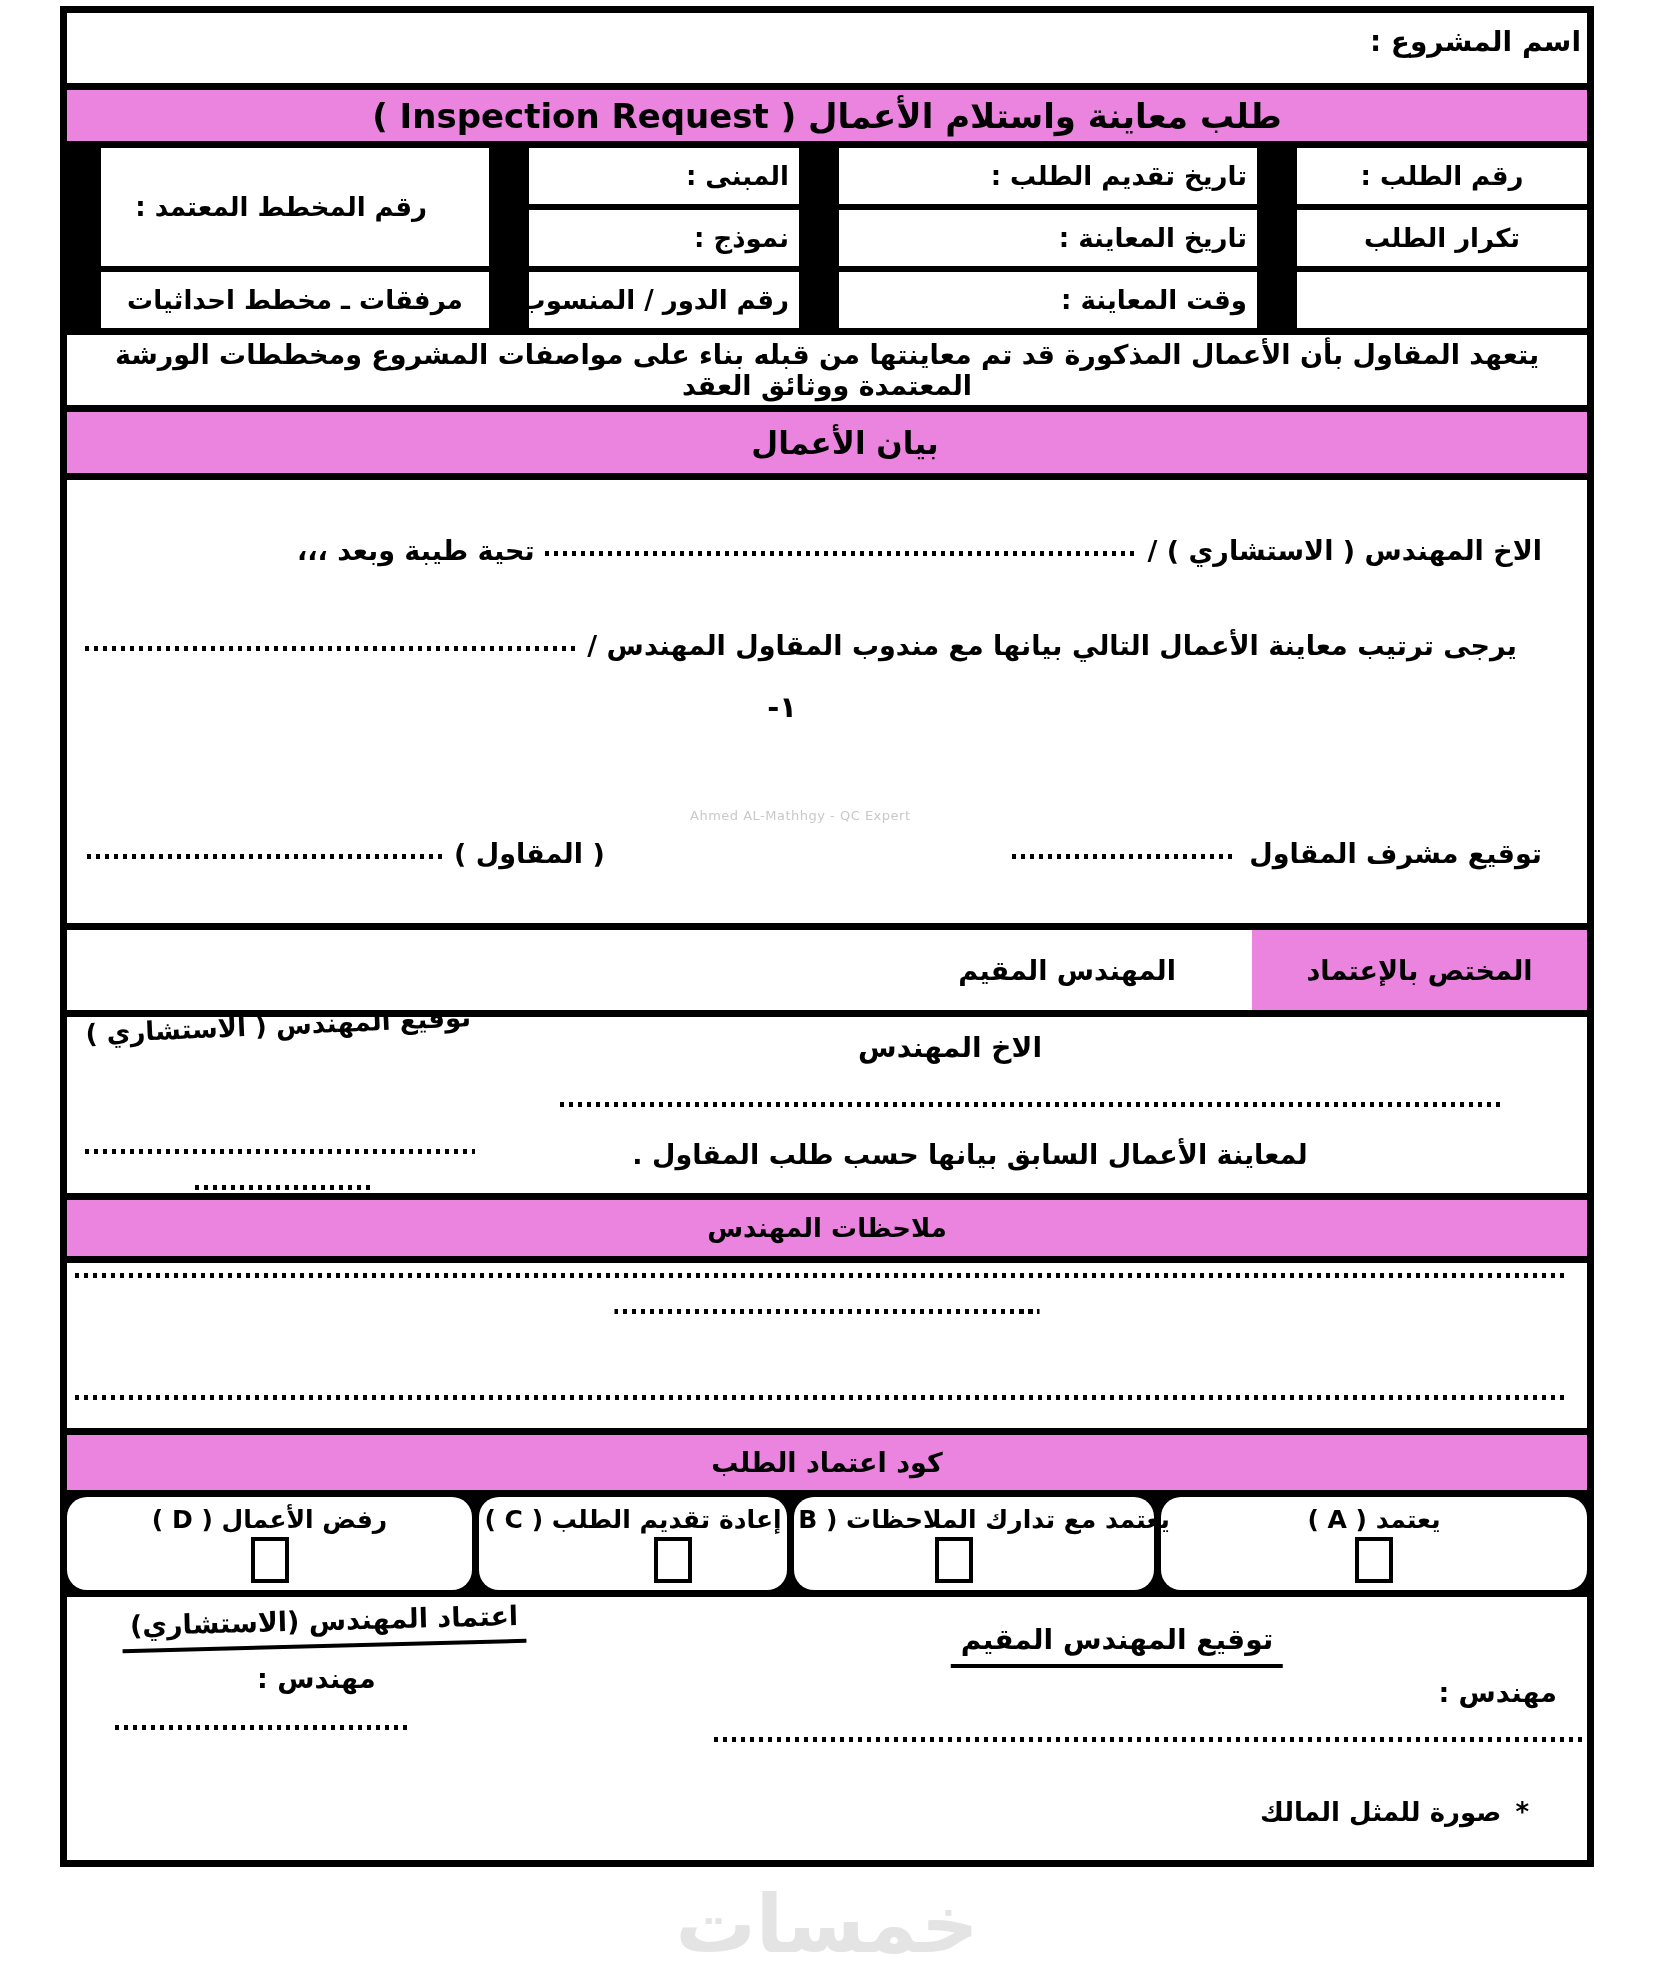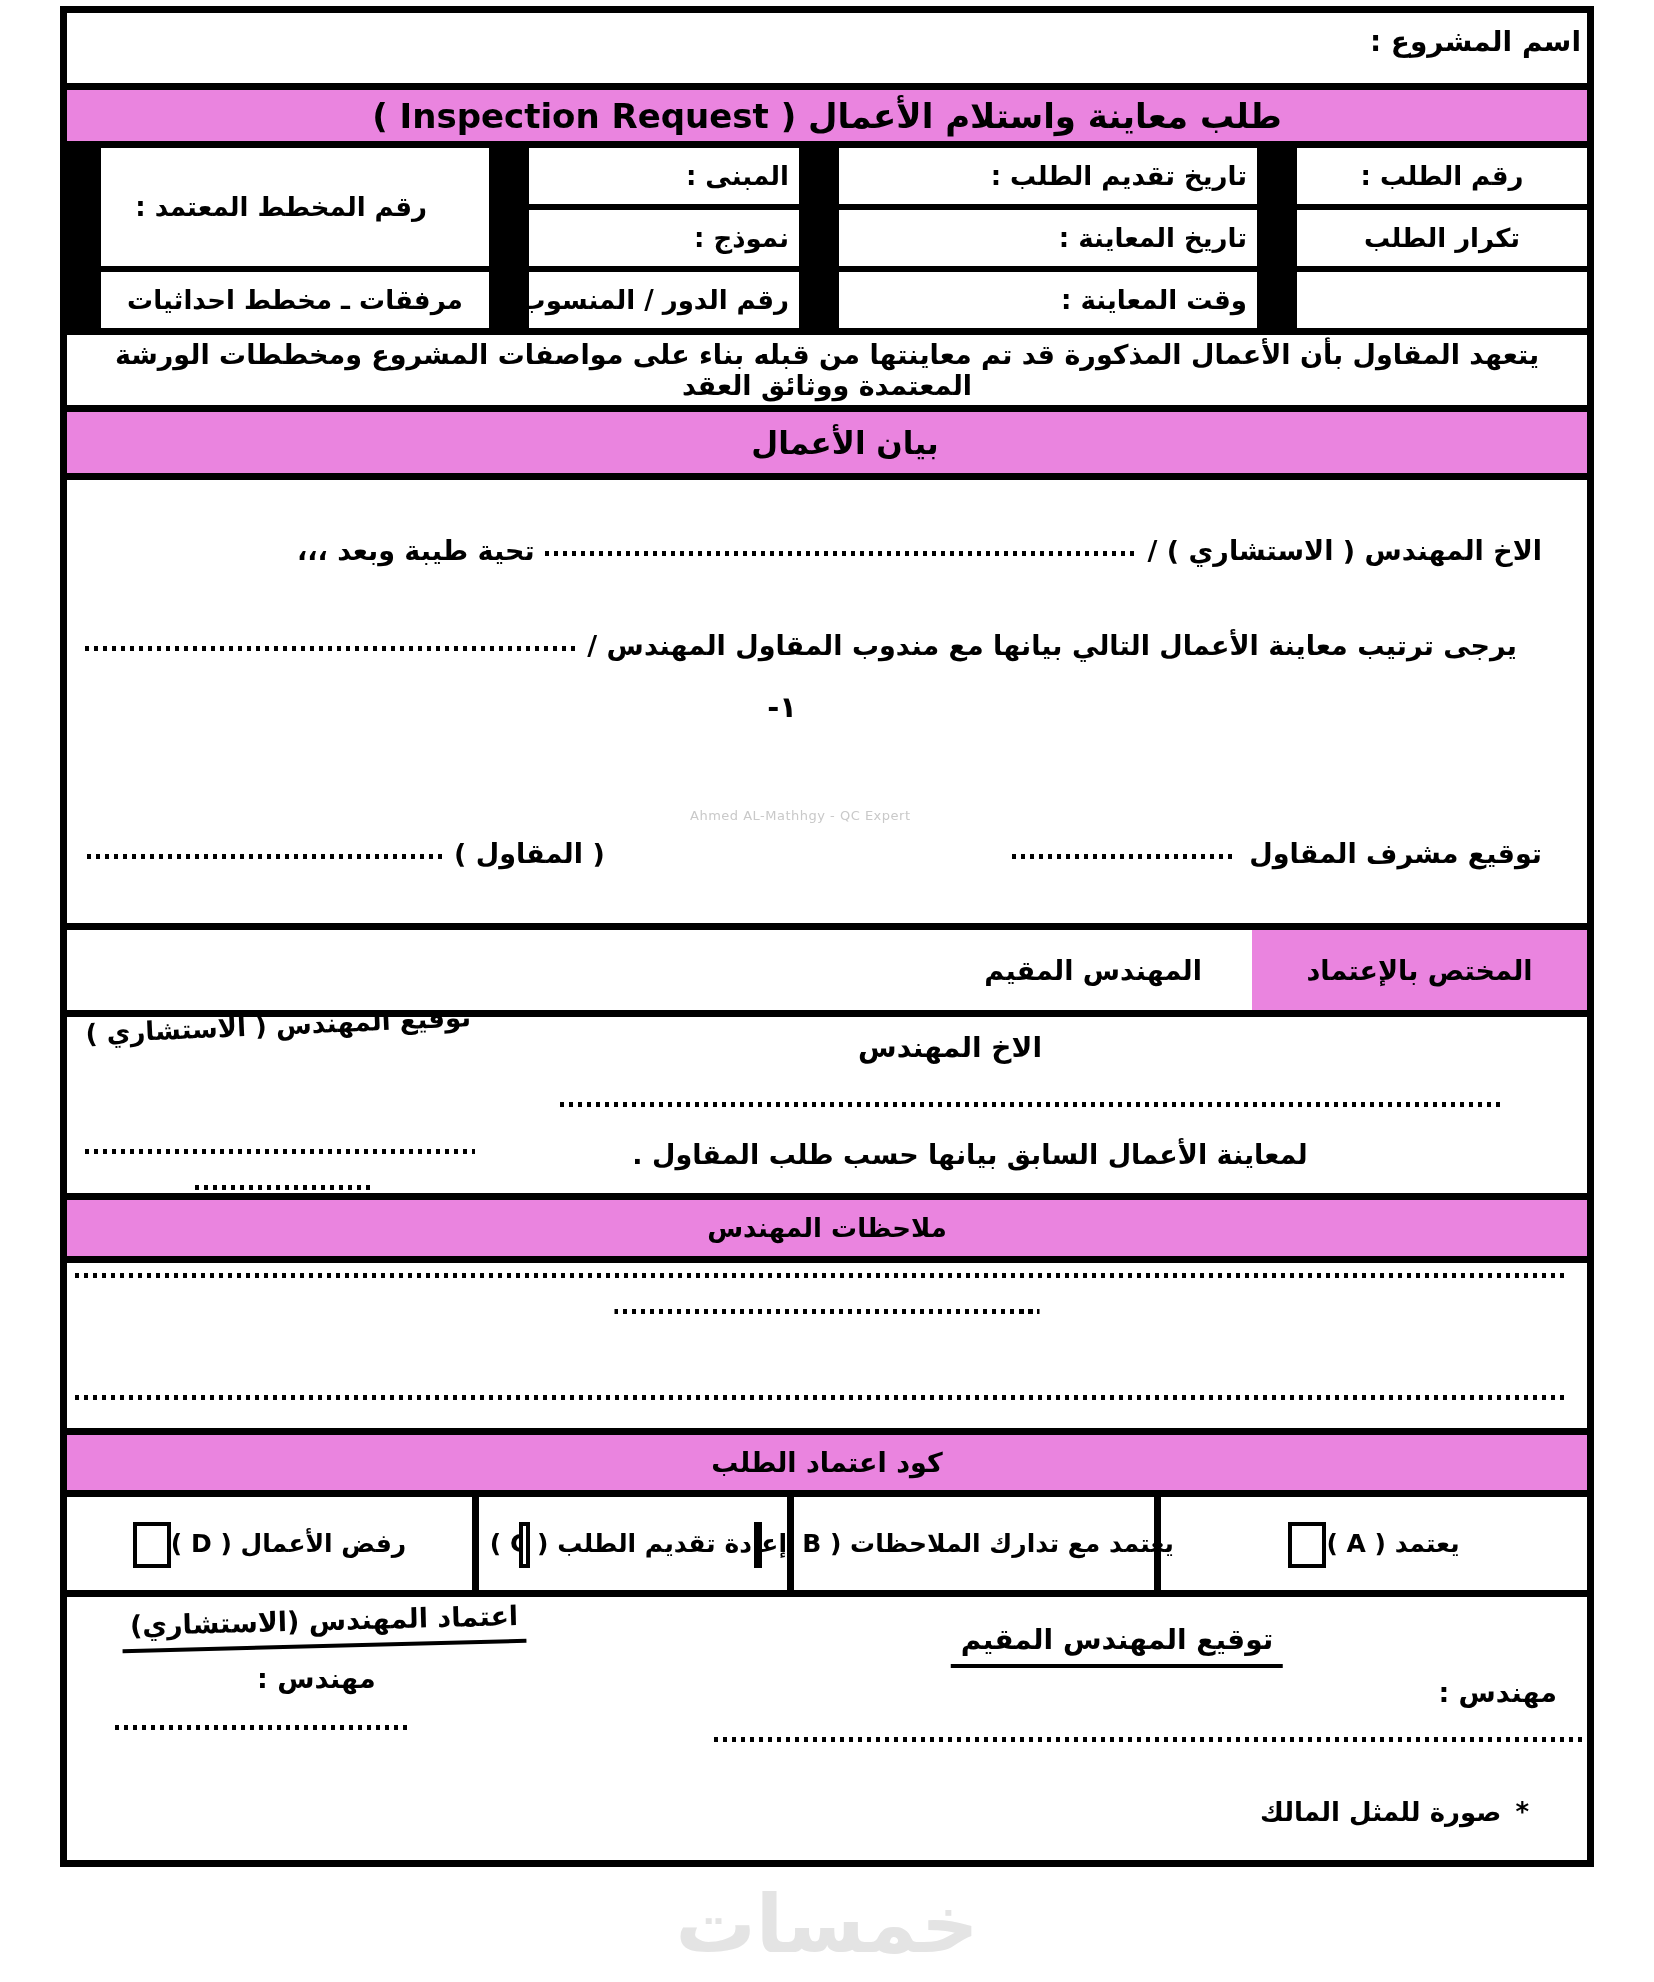--- a/index.html
+++ b/index.html
@@ -61,41 +61,41 @@
     background:repeating-linear-gradient(90deg,#000 0 4px,transparent 4px 9px); }
   .sign-line .spacer { flex:1; }
   .sign-line .dots-fixed2 { width:355px; flex:none; margin:0 12px 10px 0; height:5px;
     background:repeating-linear-gradient(90deg,#000 0 4px,transparent 4px 9px); }
   .qc-watermark { position:absolute; top:328px; left:623px; font-size:13px; color:#C9C9C9;
     direction:ltr; font-weight:400; letter-spacing:.5px; }
 
   
   .specialist-row { height:87px; display:flex; direction:rtl; align-items:stretch; }
   .specialist-cell { width:335px; background:var(--pink); display:flex; align-items:center; justify-content:center; font-size:27px; }
-  .resident-label { align-self:center; margin-right:50px; font-size:27px; }
+  .resident-label { align-self:center; margin-right:76px; font-size:27px; }
 
   
   .engineer-row { height:183px; }
   .consultant-sign { position:absolute; left:18px; top:2px; font-size:26px; transform:rotate(-2.5deg); transform-origin:left top; white-space:nowrap; }
   .brother-label { position:absolute; left:883px; top:14px; transform:translateX(-50%); font-size:28px; white-space:nowrap; }
   .eng-center-dots { position:absolute; left:493px; width:940px; top:85px; }
   .eng-note { position:absolute; left:903px; top:122px; transform:translateX(-50%); font-size:27px; white-space:nowrap; }
   .eng-left-dots1 { position:absolute; left:18px; top:132px; width:390px; }
   .eng-left-dots2 { position:absolute; left:128px; top:168px; width:175px; }
 
   
   .notes-row { height:172px; }
   .note-dots-1 { position:absolute; left:8px; right:18px; top:10px; }
   .note-dots-2 { position:absolute; left:50%; transform:translateX(-50%); width:425px; top:46px; }
   .note-dots-3 { position:absolute; left:8px; right:18px; top:132px; }
 
   
   .code-row { height:100px; }
   .code-grid { display:grid; direction:rtl; height:100%; grid-template-columns:426px 360px 308px 1fr; gap:7px; background:#000; }
-  .opt { background:#fff; display:flex; flex-direction:row; align-items:center; justify-content:center; }
+  .opt { background:#fff; display:flex; flex-direction:column; align-items:center; justify-content:center;border-radius:20px; }
   .opt .opt-label { font-size:25px; white-space:nowrap; }
   .checkbox { width:38px; height:46px; border:4px solid #000; background:#fff; margin-top:3px; box-sizing:border-box; }
   .opt-b .checkbox { position:relative; left:-20px; }
   .opt-c .checkbox { position:relative; left:40px; }
 
   
   .bottom-row { height:270px; }
   .consultant-approval { position:absolute; left:55px; top:8px; font-size:27px; border-bottom:4px solid #000; padding:0 8px 8px 8px; transform:rotate(-1.5deg); white-space:nowrap; }
   .consultant-eng { position:absolute; left:190px; top:66px; font-size:27px; }
   .consultant-dots { position:absolute; left:48px; top:128px; width:295px; }

